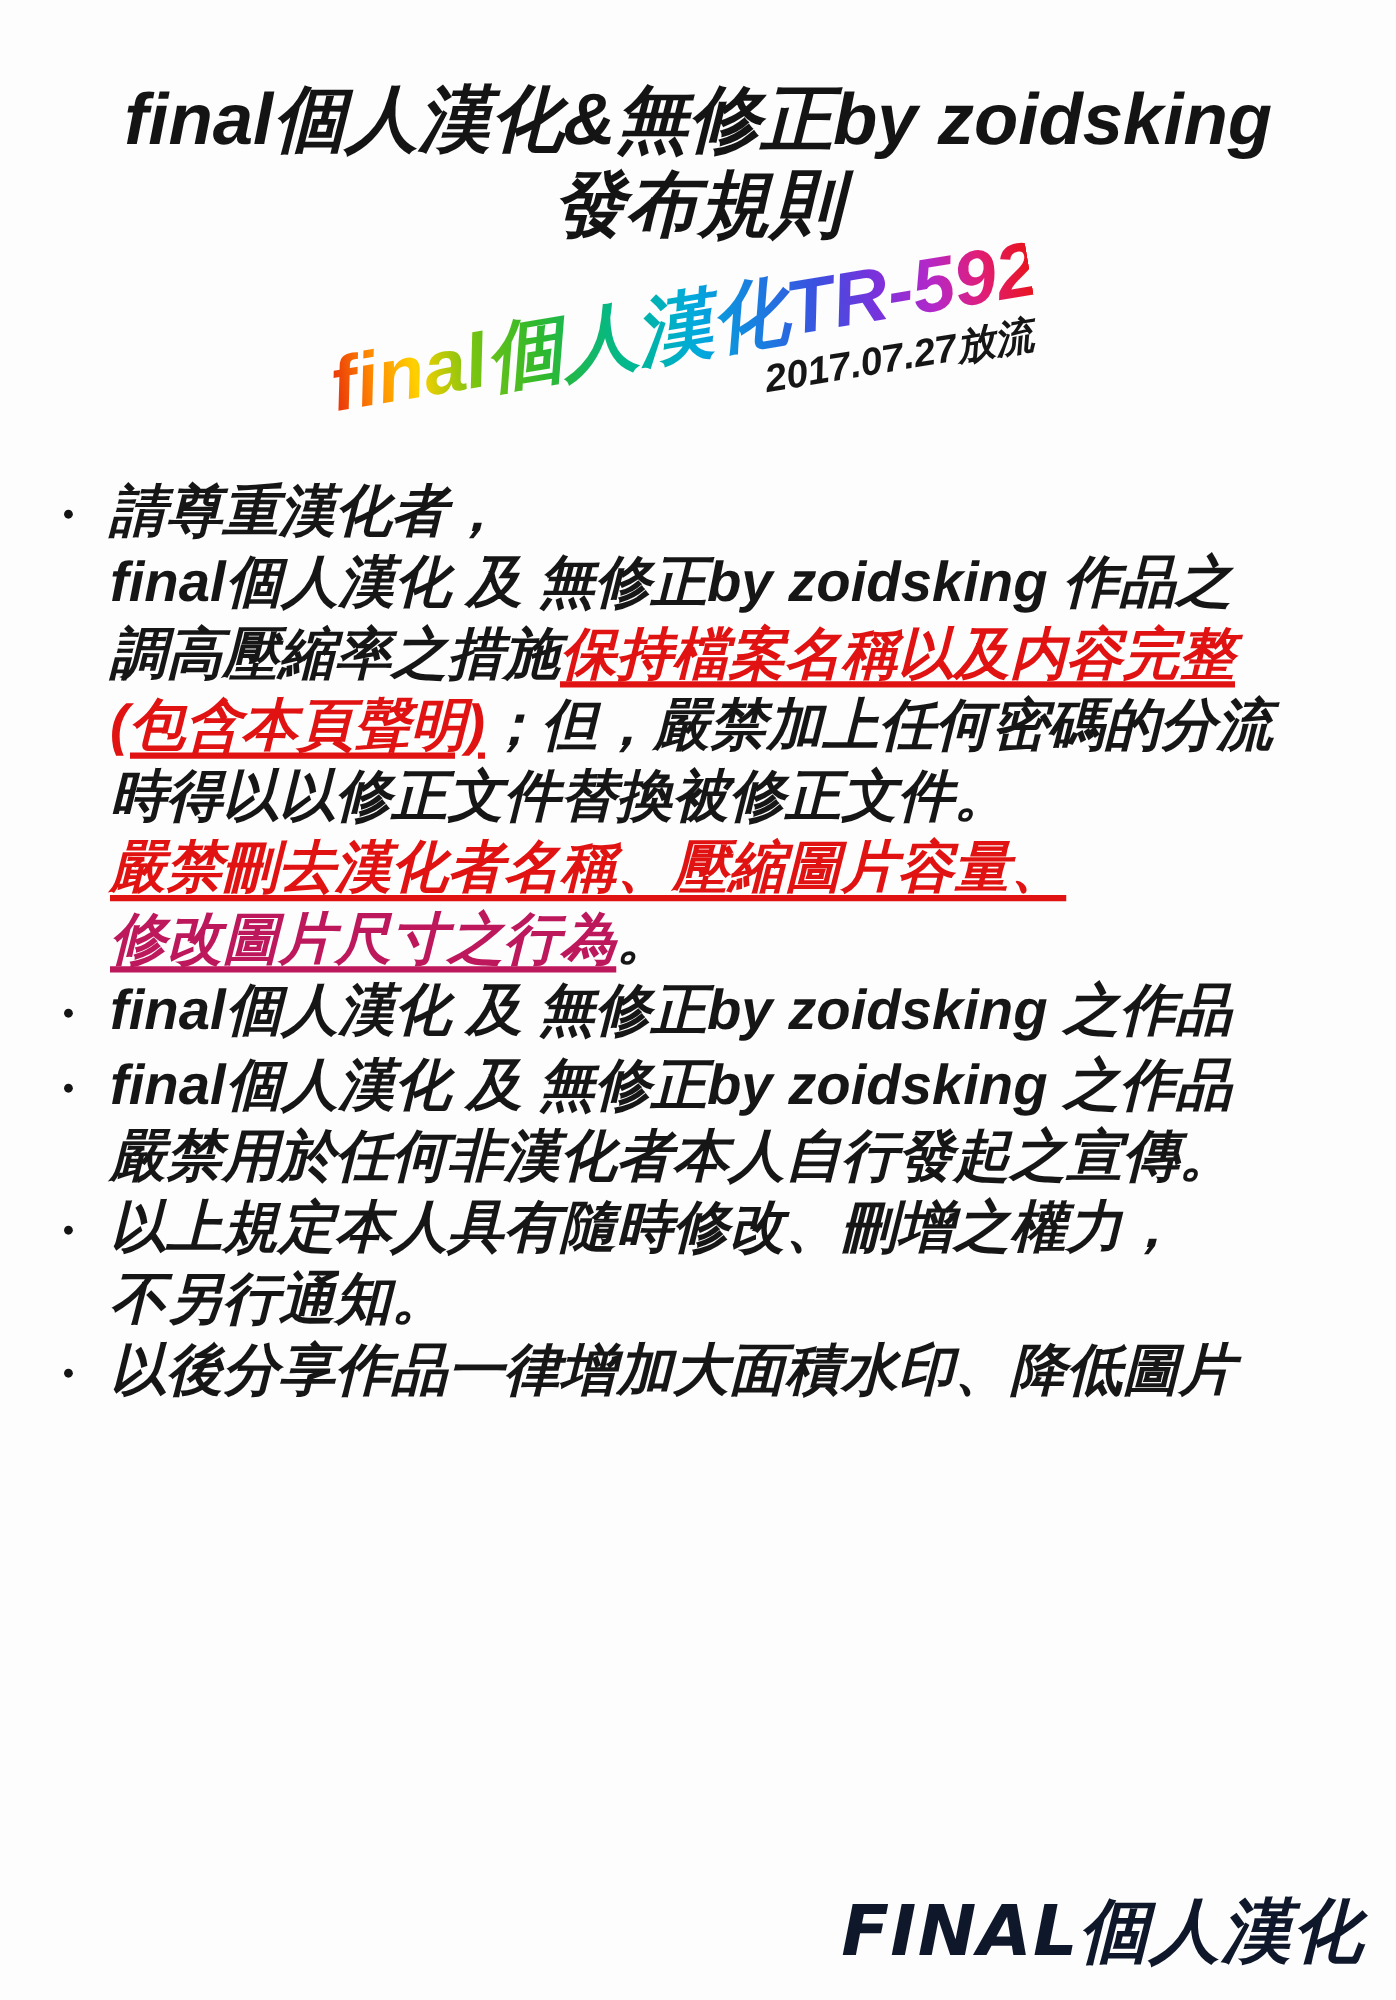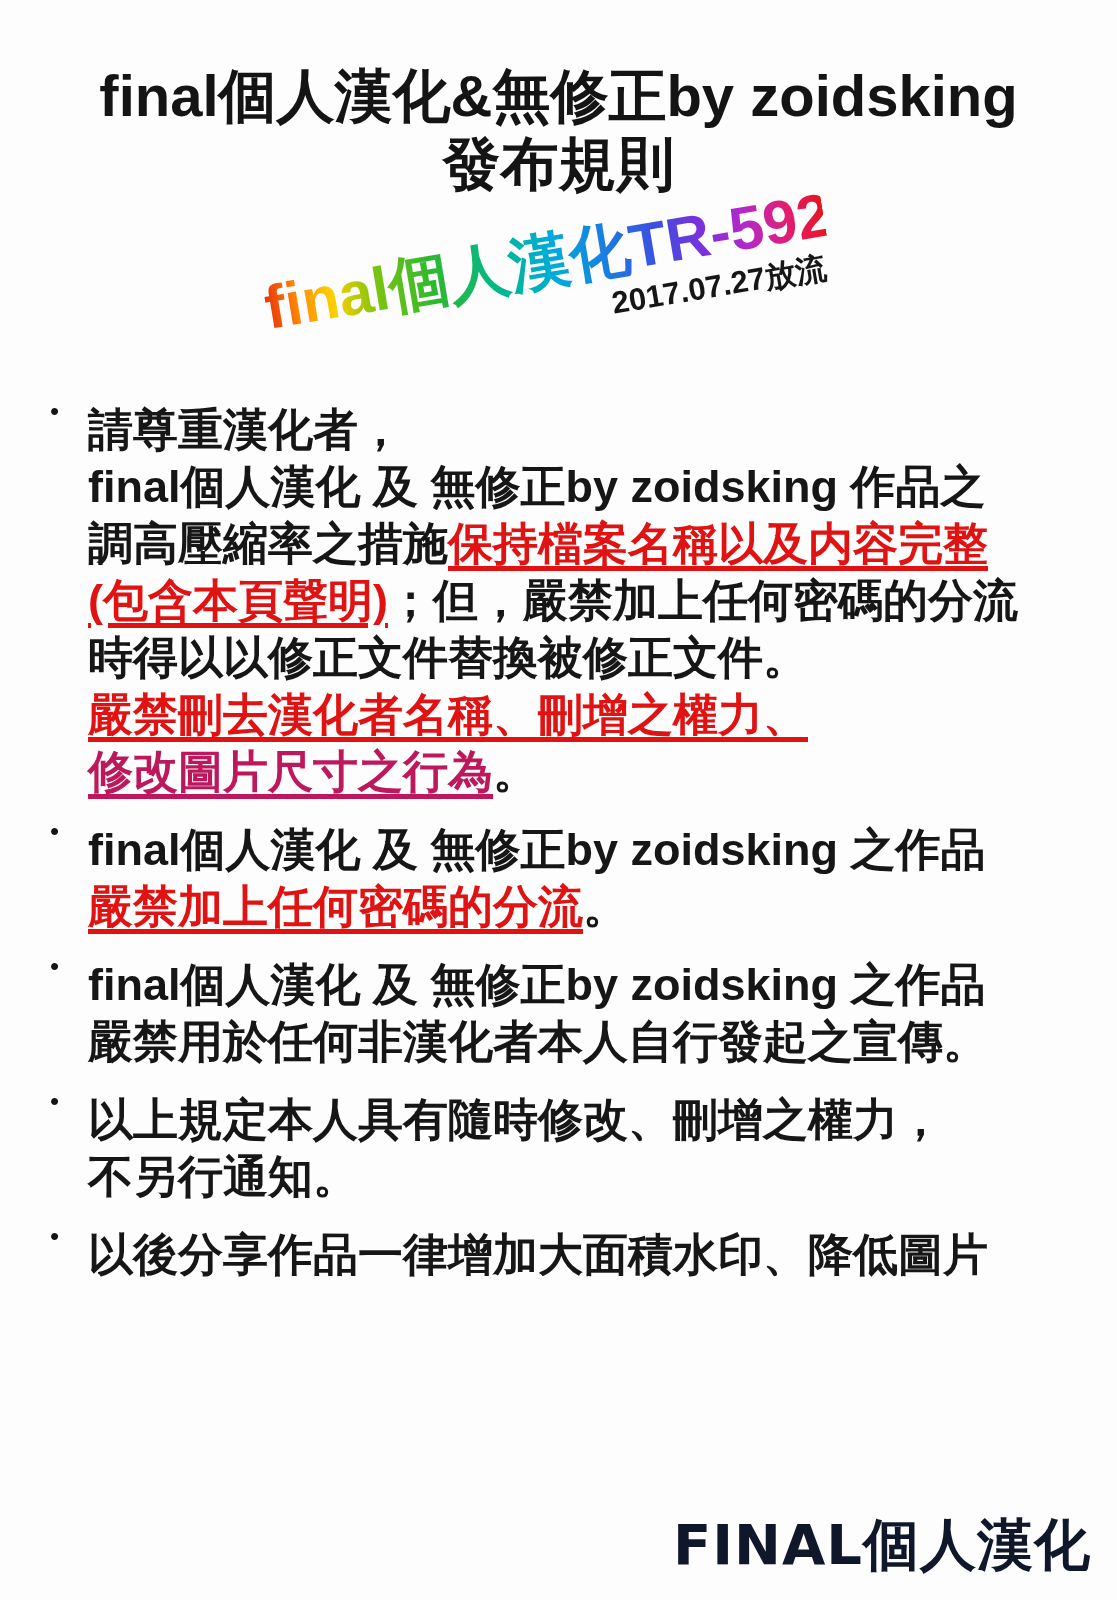--- a/index.html
+++ b/index.html
@@ -3,20 +3,21 @@
 <meta charset="utf-8">
 <style>
   html,body{margin:0;padding:0;}
   .page{
     position:relative;
     width:1117px;height:1600px;
     background:#fdfdfd;
     overflow:hidden;
     font-family:"Liberation Sans", sans-serif;
     color:#161616;
+    font-style:italic;
   }
   
   .title-block{
     padding-top:62px;
     text-align:center;
     font-size:58px;
     font-weight:700;
     line-height:68px;
     color:#141414;
     letter-spacing:0px;
@@ -55,21 +56,21 @@
     top:380px;left:50px;right:34px;
   }
   .rule-item{display:flex;align-items:flex-start;}
   .bullet{
     flex:0 0 38px;
     font-size:26px;
     line-height:57px;
     padding-top:3px;
     color:#141414;
   }
-  .rule-body{flex:1;margin-top:21px;}
+  .rule-body{flex:1;}
   .rule-line{
     font-size:45px;
     font-weight:600;
     line-height:57px;
     white-space:nowrap;
     color:#161616;
   }
   .seg.black{color:#161616;}
   .seg.red-underline{
     text-decoration-line:underline;
@@ -105,29 +106,28 @@
 
   <div class="rules">
       <div class="rule-item">
         <span class="bullet">•</span>
         <div class="rule-body">
           <div class="rule-line"><span class="seg black">請尊重漢化者，</span></div>
           <div class="rule-line"><span class="seg black">final個人漢化 及 無修正by zoidsking 作品之</span></div>
           <div class="rule-line"><span class="seg black">調高壓縮率之措施</span><span class="seg red-underline" style="color: rgb(225, 18, 18);">保持檔案名稱以及内容完整</span></div>
           <div class="rule-line"><span class="seg red-underline" style="color: rgb(225, 18, 18);">(包含本頁聲明)</span><span class="seg black">；但，嚴禁加上任何密碼的分流</span></div>
           <div class="rule-line"><span class="seg black">時得以以修正文件替換被修正文件。</span></div>
-          <div class="rule-line"><span class="seg red-underline" style="color: rgb(225, 18, 18);">嚴禁刪去漢化者名稱、刪增之權力、</span></div>
+          <div class="rule-line"><span class="seg red-underline" style="color: rgb(225, 18, 18);">嚴禁刪去漢化者名稱、壓縮圖片容量、</span></div>
           <div class="rule-line"><span class="seg red-underline" style="color: #be185d;">修改圖片尺寸之行為</span><span class="seg black">。</span></div>
         </div>
       </div>
       <div class="rule-item">
         <span class="bullet">•</span>
         <div class="rule-body">
           <div class="rule-line"><span class="seg black">final個人漢化 及 無修正by zoidsking 之作品</span></div>
-          <div class="rule-line"><span class="seg red-underline" style="color: rgb(225, 18, 18);">嚴禁加上任何密碼的分流</span><span class="seg black">。</span></div>
         </div>
       </div>
       <div class="rule-item">
         <span class="bullet">•</span>
         <div class="rule-body">
           <div class="rule-line"><span class="seg black">final個人漢化 及 無修正by zoidsking 之作品</span></div>
           <div class="rule-line"><span class="seg black">嚴禁用於任何非漢化者本人自行發起之宣傳。</span></div>
         </div>
       </div>
       <div class="rule-item">

